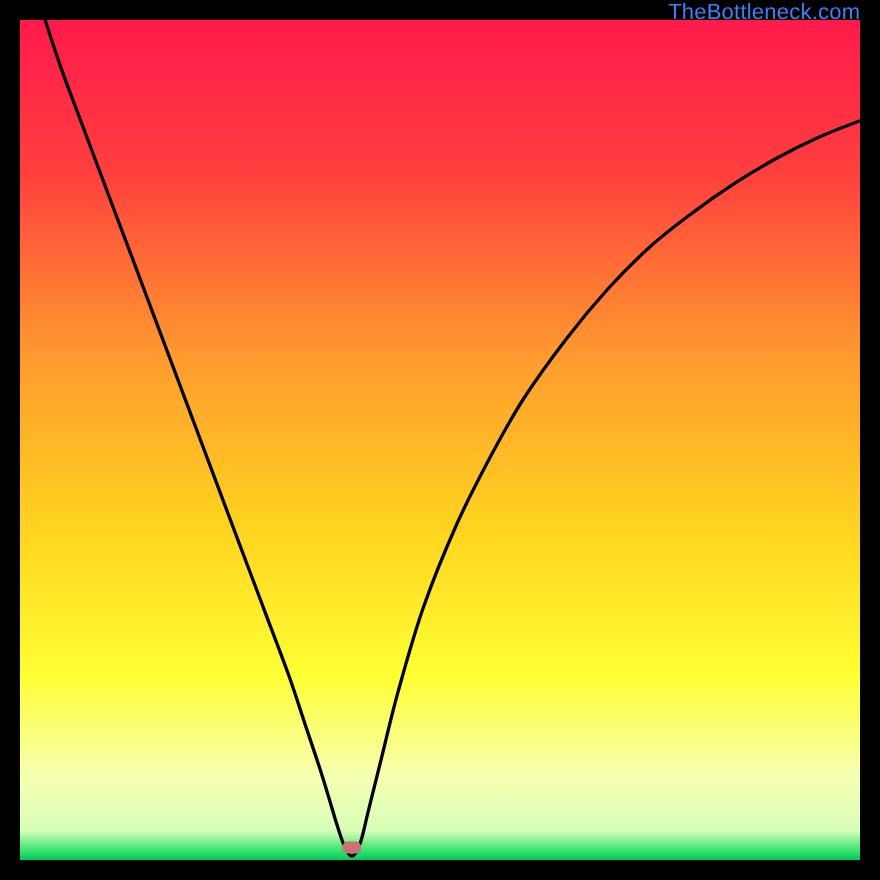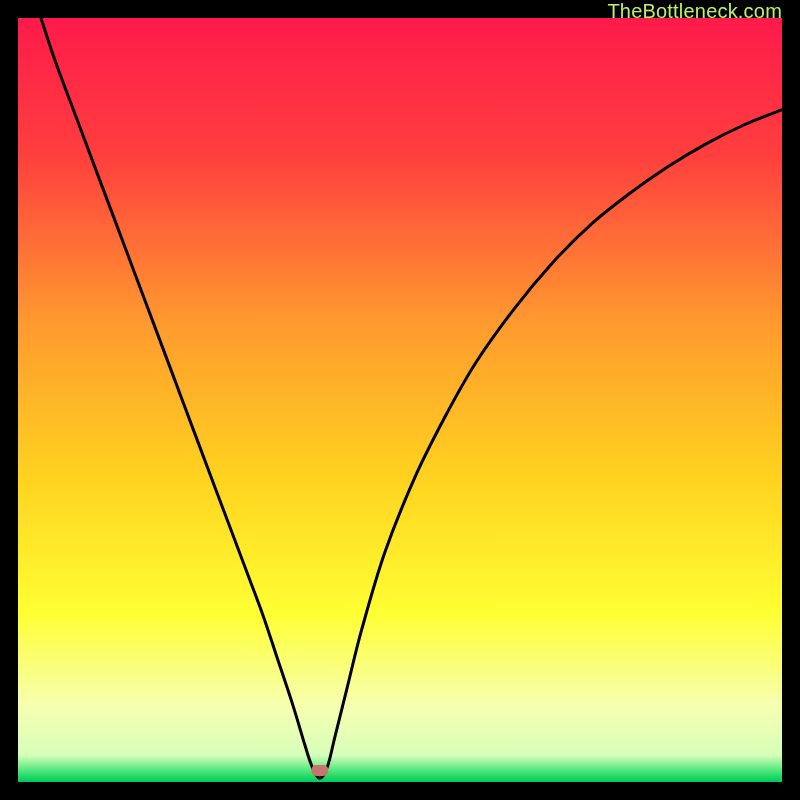--- a/index.html
+++ b/index.html
@@ -24,21 +24,21 @@
     top: 0;
     width: 764px;
     height: 764px;
   }
   .watermark {
     position: absolute;
     top: 0;
     right: 18px;
     font-family: Arial, Helvetica, sans-serif;
     font-size: 20px;
-    color: #bef264;
+    color: #3b82f6;
     font-weight: 500;
     letter-spacing: 0.2px;
     user-select: none;
   }
   svg { display: block; }
 </style>
 </head>
 <body>
 
 <div class="frame">

